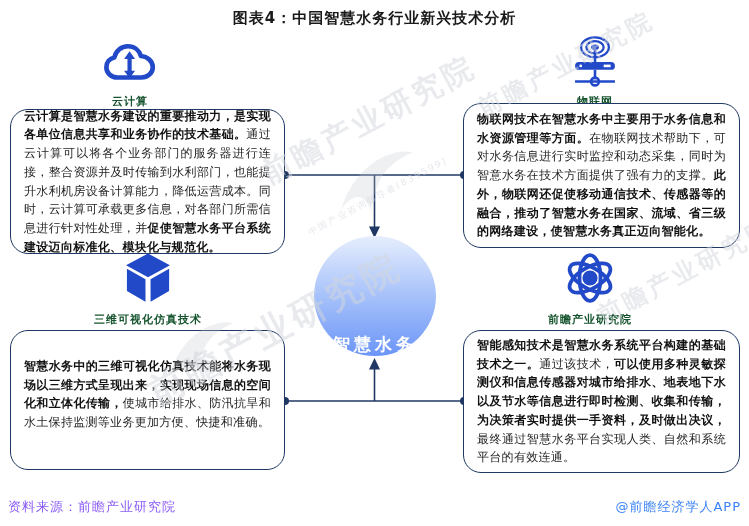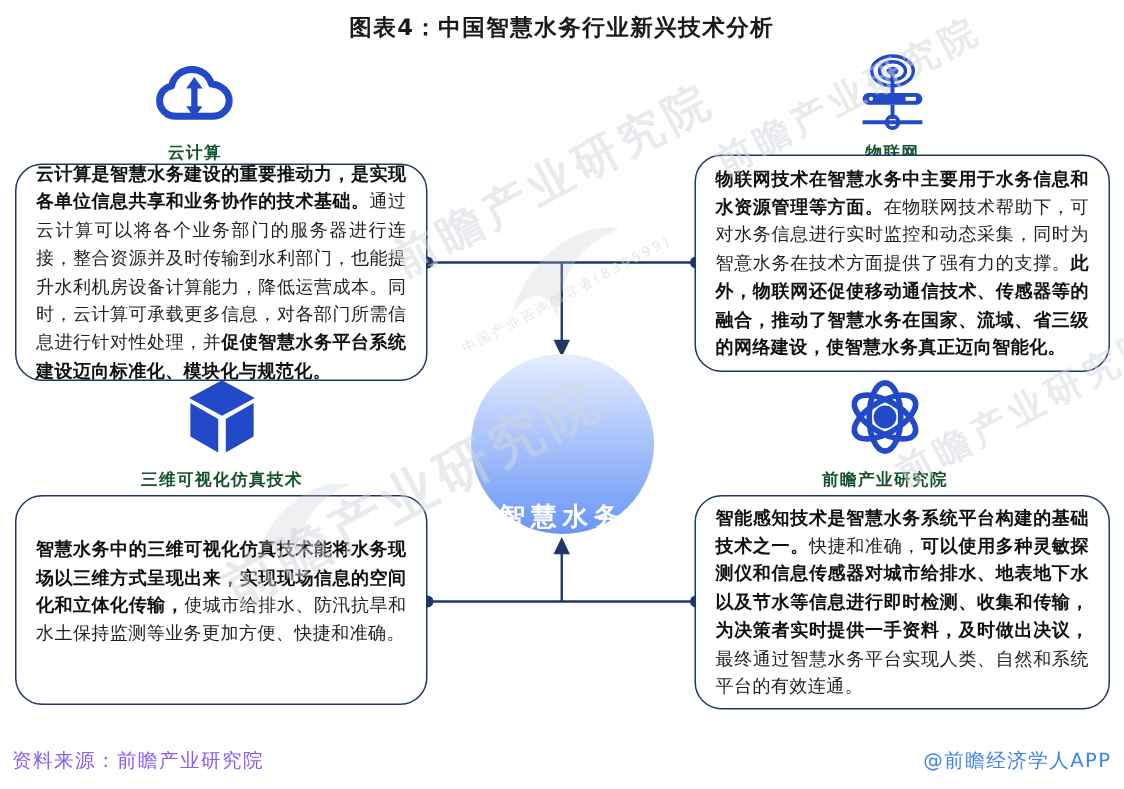--- a/index.html
+++ b/index.html
@@ -153,21 +153,21 @@
   <div class="icon-group ig-br">
     <svg class="node-icon" width="54" height="56" viewBox="0 0 64 64">
       <ellipse class="icon-stroke" cx="32" cy="32" rx="12.5" ry="27" stroke-width="4.5"></ellipse>
       <ellipse class="icon-stroke" cx="32" cy="32" rx="12.5" ry="27" stroke-width="4.5" transform="rotate(60 32 32)"></ellipse>
       <ellipse class="icon-stroke" cx="32" cy="32" rx="12.5" ry="27" stroke-width="4.5" transform="rotate(120 32 32)"></ellipse>
       <circle class="icon-fill" cx="32" cy="32" r="9"></circle>
     </svg>
     <div class="icon-label">前瞻产业研究院</div>
   </div>
   <div class="box box-br">
-    <div class="para"><span class="b">智能感知技术是智慧水务系统平台构建的基础技术之一。</span><span>快捷和准确，</span><span class="b">可以使用多种灵敏探测仪和信息传感器对城市给排水、地表地下水以及节水等信息进行即时检测、收集和传输，为决策者实时提供一手资料，及时做出决议，</span><span>最终通过智慧水务平台实现人类、自然和系统平台的有效连通。</span></div>
+    <div class="para"><span class="b">智能感知技术是智慧水务系统平台构建的基础技术之一。</span><span>通过该技术，</span><span class="b">可以使用多种灵敏探测仪和信息传感器对城市给排水、地表地下水以及节水等信息进行即时检测、收集和传输，为决策者实时提供一手资料，及时做出决议，</span><span>最终通过智慧水务平台实现人类、自然和系统平台的有效连通。</span></div>
   </div>
 
   <div class="circle">
     <span class="circle-label">智慧水务</span>
   </div>
 
   <div class="footer-source">资料来源：前瞻产业研究院</div>
   <div class="footer-credit">@前瞻经济学人APP</div>
 
 </div>

